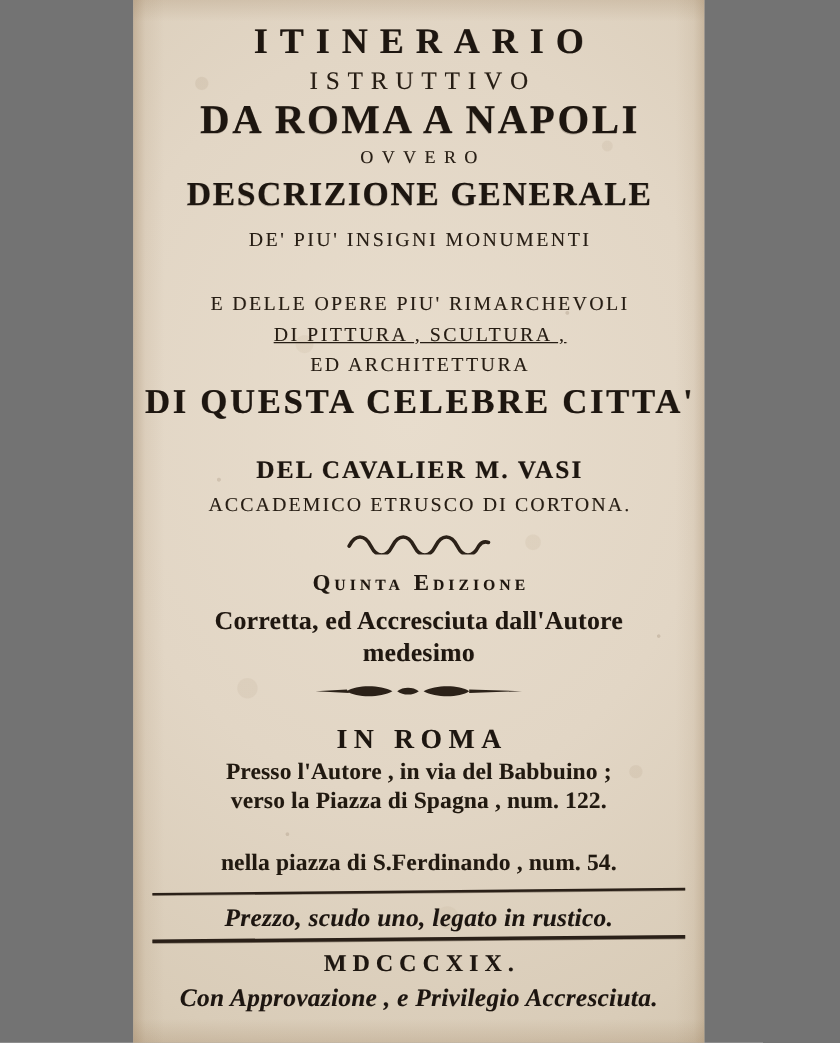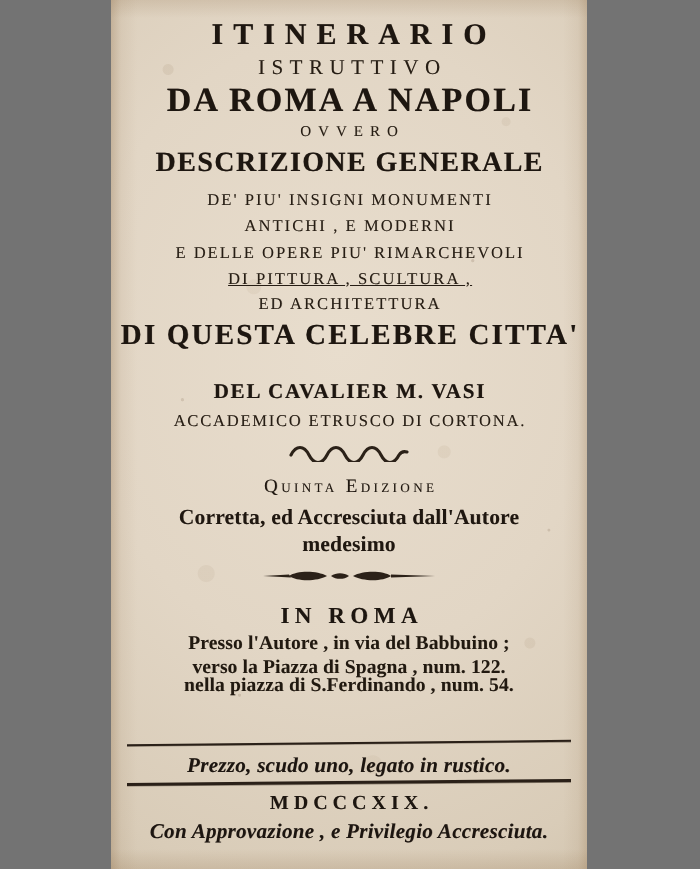--- a/index.html
+++ b/index.html
@@ -115,21 +115,21 @@
   .l-vicinanze    { top: 355px; font-size: 17.5px; letter-spacing: 1.6px; text-indent: 1.6px; }
   .l-cavalier     { top: 381px; font-size: 21px; letter-spacing: 1.8px; text-indent: 1.8px; }
   .l-accademico   { top: 413px; font-size: 16.5px; letter-spacing: 1.8px; text-indent: 1.8px; }
 
   
   .l-quinta {
     top: 477px;
     font-size: 19px;
     letter-spacing: 3.4px;
     text-indent: 3.4px;
-    font-weight: 400;
+    font-weight: 700;
     font-variant: small-caps;
     color: #1f1710;
     text-shadow: 0.3px 0 0 rgba(40,28,18,0.35);
   }
   .l-corretta {
     top: 507px;
     font-size: 21.5px;
     font-weight: 700;
     letter-spacing: 0.2px;
     color: #1f1710;
@@ -157,21 +157,21 @@
   .imprint {
     font-size: 19.5px;
     font-weight: 700;
     letter-spacing: 0.15px;
     color: #211910;
     text-shadow: 0.3px 0 0 rgba(40,28,18,0.3);
   }
   .l-presso   { top: 634px; }
   .l-verso    { top: 658px; }
   .l-sitrova  { top: 686px; }
-  .l-nella    { top: 676px; }
+  .l-nella    { top: 710px; }
 
   
   .ital {
     font-family: "Liberation Serif", "DejaVu Serif", serif;
     font-style: italic;
     font-weight: 700;
     color: #1c1510;
     text-shadow: 0.35px 0 0 rgba(40,28,18,0.4);
   }
   .l-prezzo { top: 755px; font-size: 21px; letter-spacing: 0.3px; }
@@ -239,21 +239,20 @@
       <div class="ln capl l-istruttivo">ISTRUTTIVO</div>
 
       <div class="ln cap l-daroma">DA ROMA A NAPOLI</div>
 
       <div class="ln capl l-ovvero">OVVERO</div>
 
       <div class="ln cap l-descrizione">DESCRIZIONE GENERALE</div>
 
       <div class="ln capl l-depiu">DE' PIU' INSIGNI MONUMENTI</div>
 
-      <div class="ln capl l-antichi">ANTICHI , E MODERNI</div>
 
       <div class="ln capl l-opere">E DELLE OPERE PIU' RIMARCHEVOLI</div>
 
       <div class="ln capl l-pittura">DI PITTURA , SCULTURA ,</div>
 
       <div class="ln capl l-architettura">ED ARCHITETTURA</div>
 
       <div class="ln cap l-questa">DI QUESTA CELEBRE CITTA'</div>
 
 

